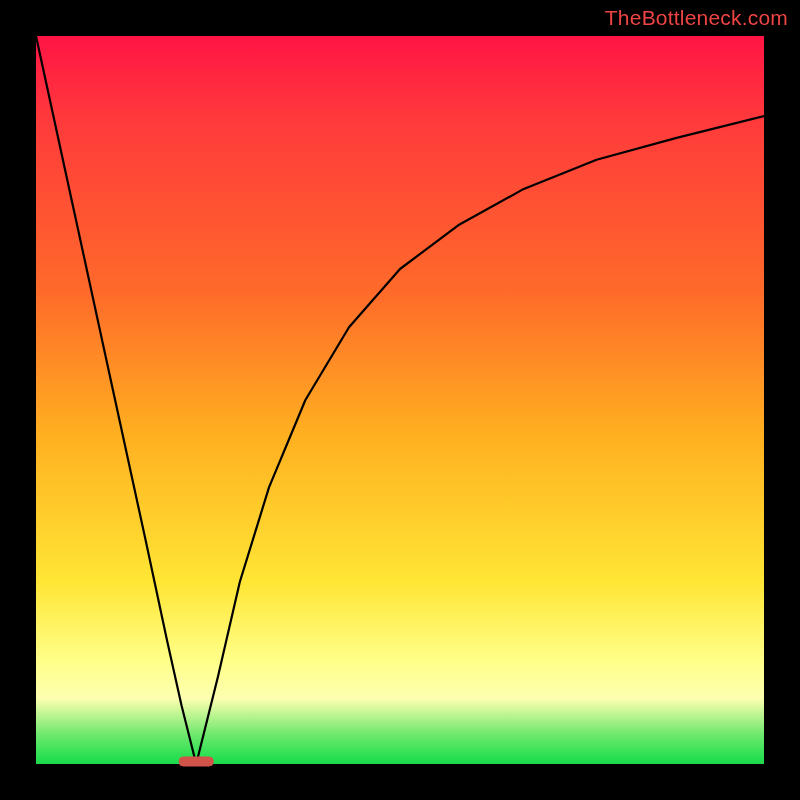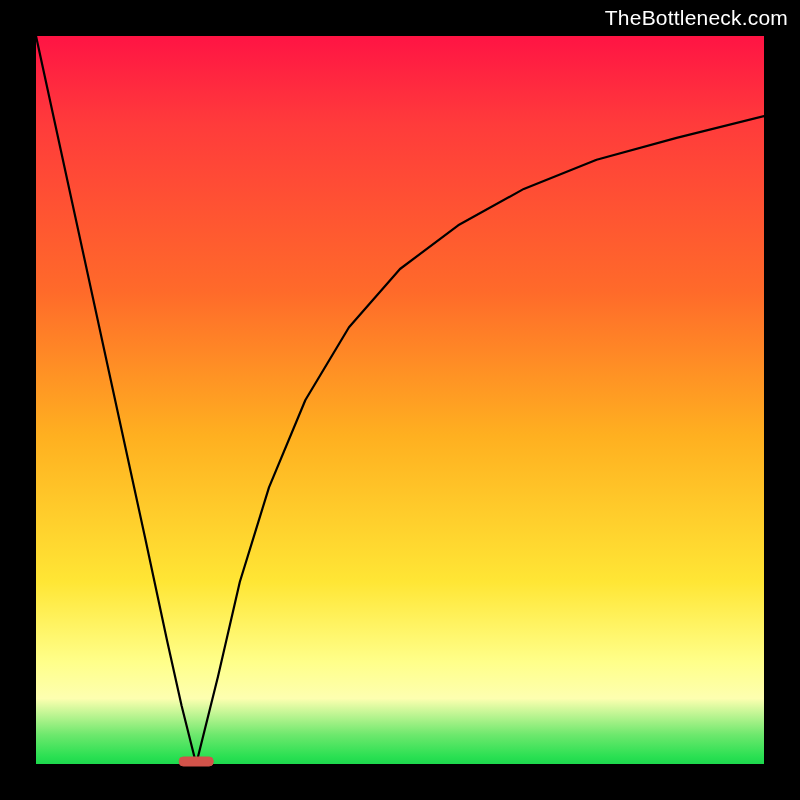--- a/index.html
+++ b/index.html
@@ -55,21 +55,21 @@
   }
   .minimum-marker {
     fill: #d2534a;
     stroke: #d2534a;
     stroke-width: 1;
   }
   .watermark {
     position: absolute;
     top: 6px;
     right: 12px;
-    color: #ffffff;
+    color: #ef4444;
     font-size: 21px;
     font-weight: 400;
     letter-spacing: 0.2px;
     user-select: none;
   }
 </style>
 </head>
 <body>
 
 <div class="frame">

